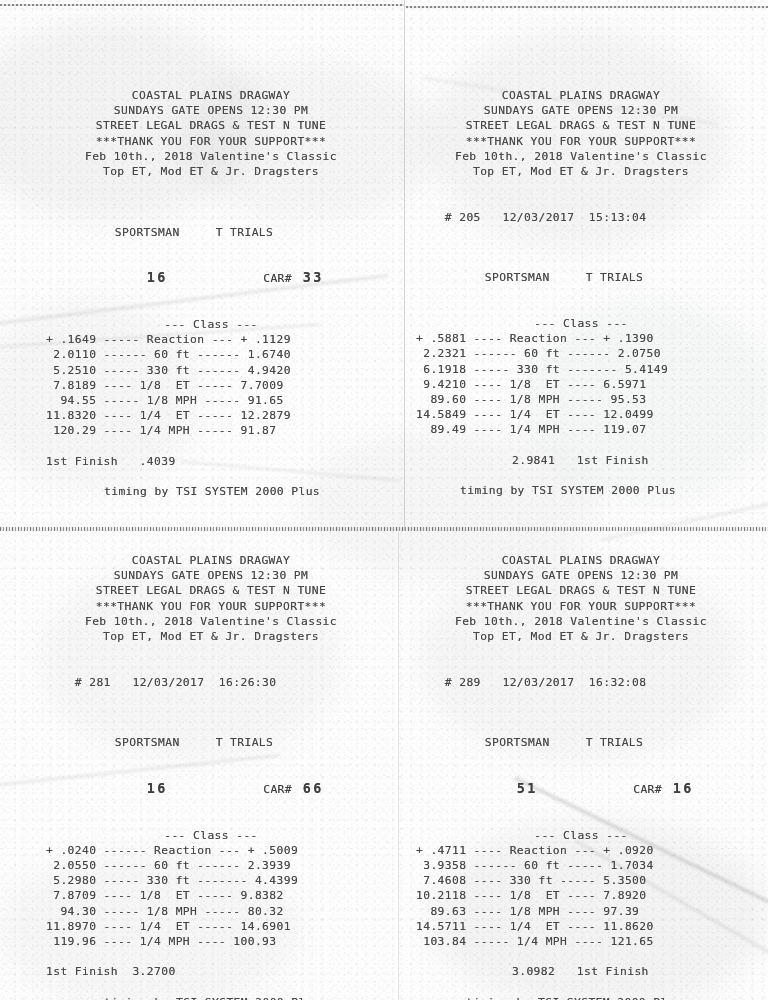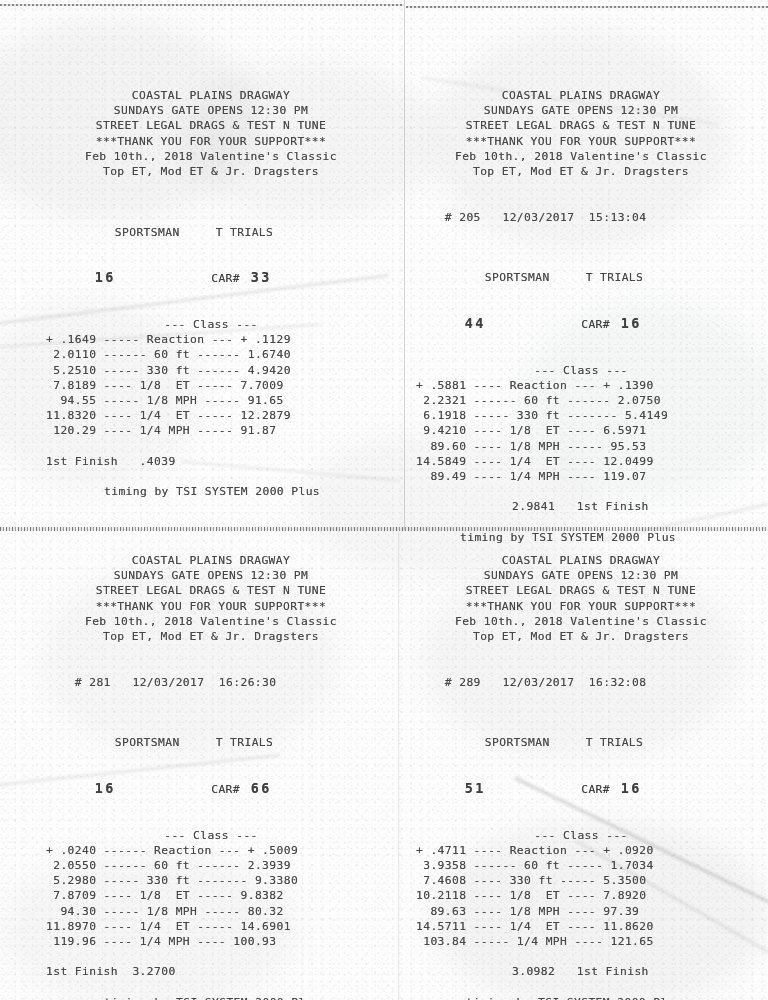--- a/index.html
+++ b/index.html
@@ -42,20 +42,21 @@
     letter-spacing:.4px;
     color:#474747;
     text-shadow:0 0 .6px rgba(60,60,60,.55);
   }
   .slip .line.blank{height:15.2px;}
   .slip .line.big{
     font-size:13.4px;
     letter-spacing:2.6px;
     font-weight:700;
     color:#3f3f3f;
+    text-align:center;
   }
   .hdr{ text-align:left; }
 
   
   .edge{
     position:absolute;height:2px;left:0;right:0;
     background:repeating-linear-gradient(90deg,
       rgba(40,40,40,.55) 0 2px, rgba(40,40,40,.12) 2px 4px);
     filter:blur(.5px);
   }
@@ -144,23 +145,20 @@
   <div class="line hdr" style="text-align:center;">Feb 10th., 2018 Valentine's Classic</div>
   <div class="line hdr" style="text-align:center;">Top ET, Mod ET &amp; Jr. Dragsters</div>
   <div class="line blank"></div>
   <div class="line">
     <span># 205</span><span>&nbsp;&nbsp;&nbsp;</span><span>12/03/2017</span><span>&nbsp;&nbsp;</span><span>15:13:04</span>
   </div>
   <div class="line blank"></div>
   <div class="line" style="padding-left:40px;">
     <span>SPORTSMAN</span><span>&nbsp;&nbsp;&nbsp;&nbsp;&nbsp;</span><span>T TRIALS</span>
   </div>
-  <div class="line big" style="padding-left:6px;">
-    <span>44</span><span style="letter-spacing:0;font-size:11.3px;font-weight:400;">&nbsp;&nbsp;&nbsp;&nbsp;&nbsp;&nbsp;&nbsp;&nbsp;&nbsp;&nbsp;&nbsp;&nbsp;&nbsp;&nbsp;</span><span style="letter-spacing:.4px;font-size:11.3px;font-weight:400;">CAR#</span><span>&nbsp;</span><span>16</span>
-  </div>
   <div class="line blank"></div>
   <div class="line" style="text-align:center;">--- Class ---</div>
 
   <div class="line"><span>+ .5881</span> ---- <span>Reaction</span> --- <span>+ .1390</span></div>
   <div class="line"> <span>2.2321</span> ------ <span>60 ft</span> ------ <span>2.0750</span></div>
   <div class="line"> <span>6.1918</span> ----- <span>330 ft</span> ------- <span>5.4149</span></div>
   <div class="line"> <span>9.4210</span> ---- <span>1/8  ET</span> ---- <span>6.5971</span></div>
   <div class="line">  <span>89.60</span> ---- <span>1/8 MPH</span> ----- <span>95.53</span></div>
   <div class="line"><span>14.5849</span> ---- <span>1/4  ET</span> ---- <span>12.0499</span></div>
   <div class="line">  <span>89.49</span> ---- <span>1/4 MPH</span> ---- <span>119.07</span></div>
@@ -187,21 +185,21 @@
     <span>SPORTSMAN</span><span>&nbsp;&nbsp;&nbsp;&nbsp;&nbsp;</span><span>T TRIALS</span>
   </div>
   <div class="line big" style="padding-left:6px;">
     <span>16</span><span style="letter-spacing:0;font-size:11.3px;font-weight:400;">&nbsp;&nbsp;&nbsp;&nbsp;&nbsp;&nbsp;&nbsp;&nbsp;&nbsp;&nbsp;&nbsp;&nbsp;&nbsp;&nbsp;</span><span style="letter-spacing:.4px;font-size:11.3px;font-weight:400;">CAR#</span><span>&nbsp;</span><span>66</span>
   </div>
   <div class="line blank"></div>
   <div class="line" style="text-align:center;">--- Class ---</div>
 
   <div class="line"><span>+ .0240</span> ------ <span>Reaction</span> --- <span>+ .5009</span></div>
   <div class="line"> <span>2.0550</span> ------ <span>60 ft</span> ------ <span>2.3939</span></div>
-  <div class="line"> <span>5.2980</span> ----- <span>330 ft</span> ------- <span>9.3380</span></div>
+  <div class="line"> <span>5.2980</span> ----- <span>330 ft</span> ------- <span>4.4399</span></div>
   <div class="line"> <span>7.8709</span> ---- <span>1/8  ET</span> ----- <span>9.8382</span></div>
   <div class="line">  <span>94.30</span> ----- <span>1/8 MPH</span> ----- <span>80.32</span></div>
   <div class="line"><span>11.8970</span> ---- <span>1/4  ET</span> ----- <span>14.6901</span></div>
   <div class="line"> <span>119.96</span> ---- <span>1/4 MPH</span> ---- <span>100.93</span></div>
 
   <div class="line blank"></div>
   <div class="line" style="padding-left:0px;">1st Finish  3.2700</div>
   <div class="line blank"></div>
   <div class="line" style="padding-left:58px;">timing by TSI SYSTEM 2000 Plus</div>
 </div>

